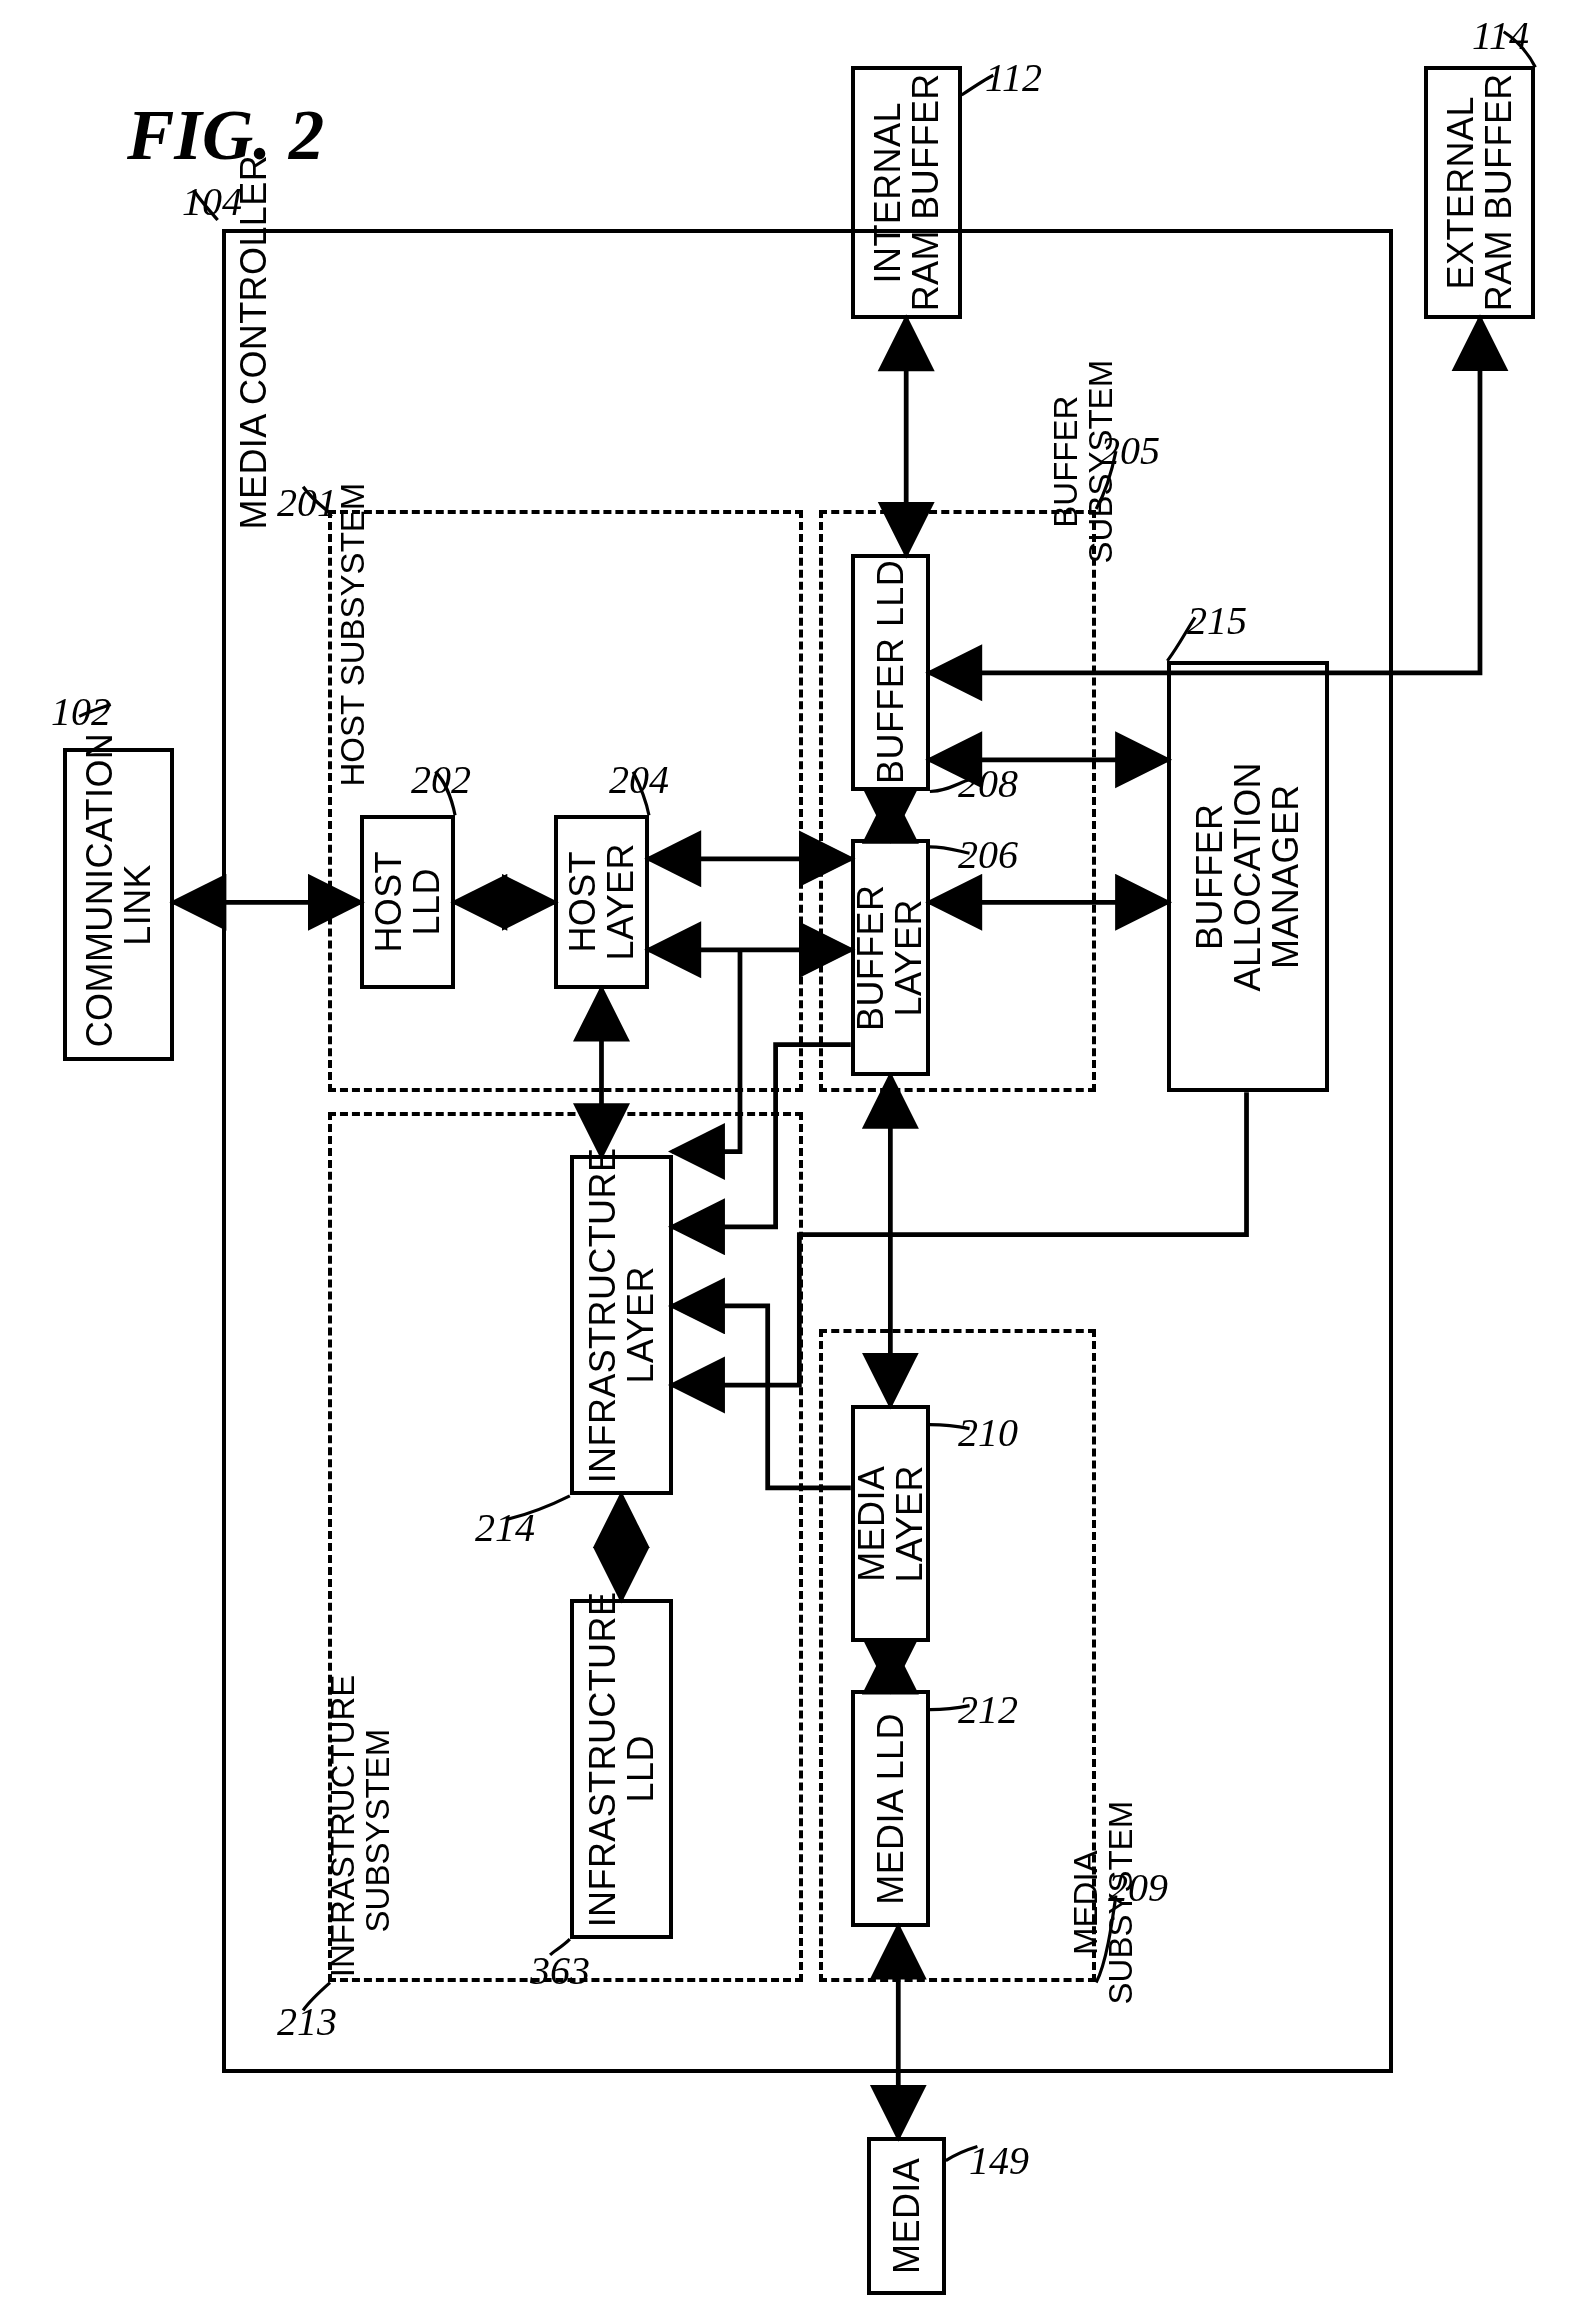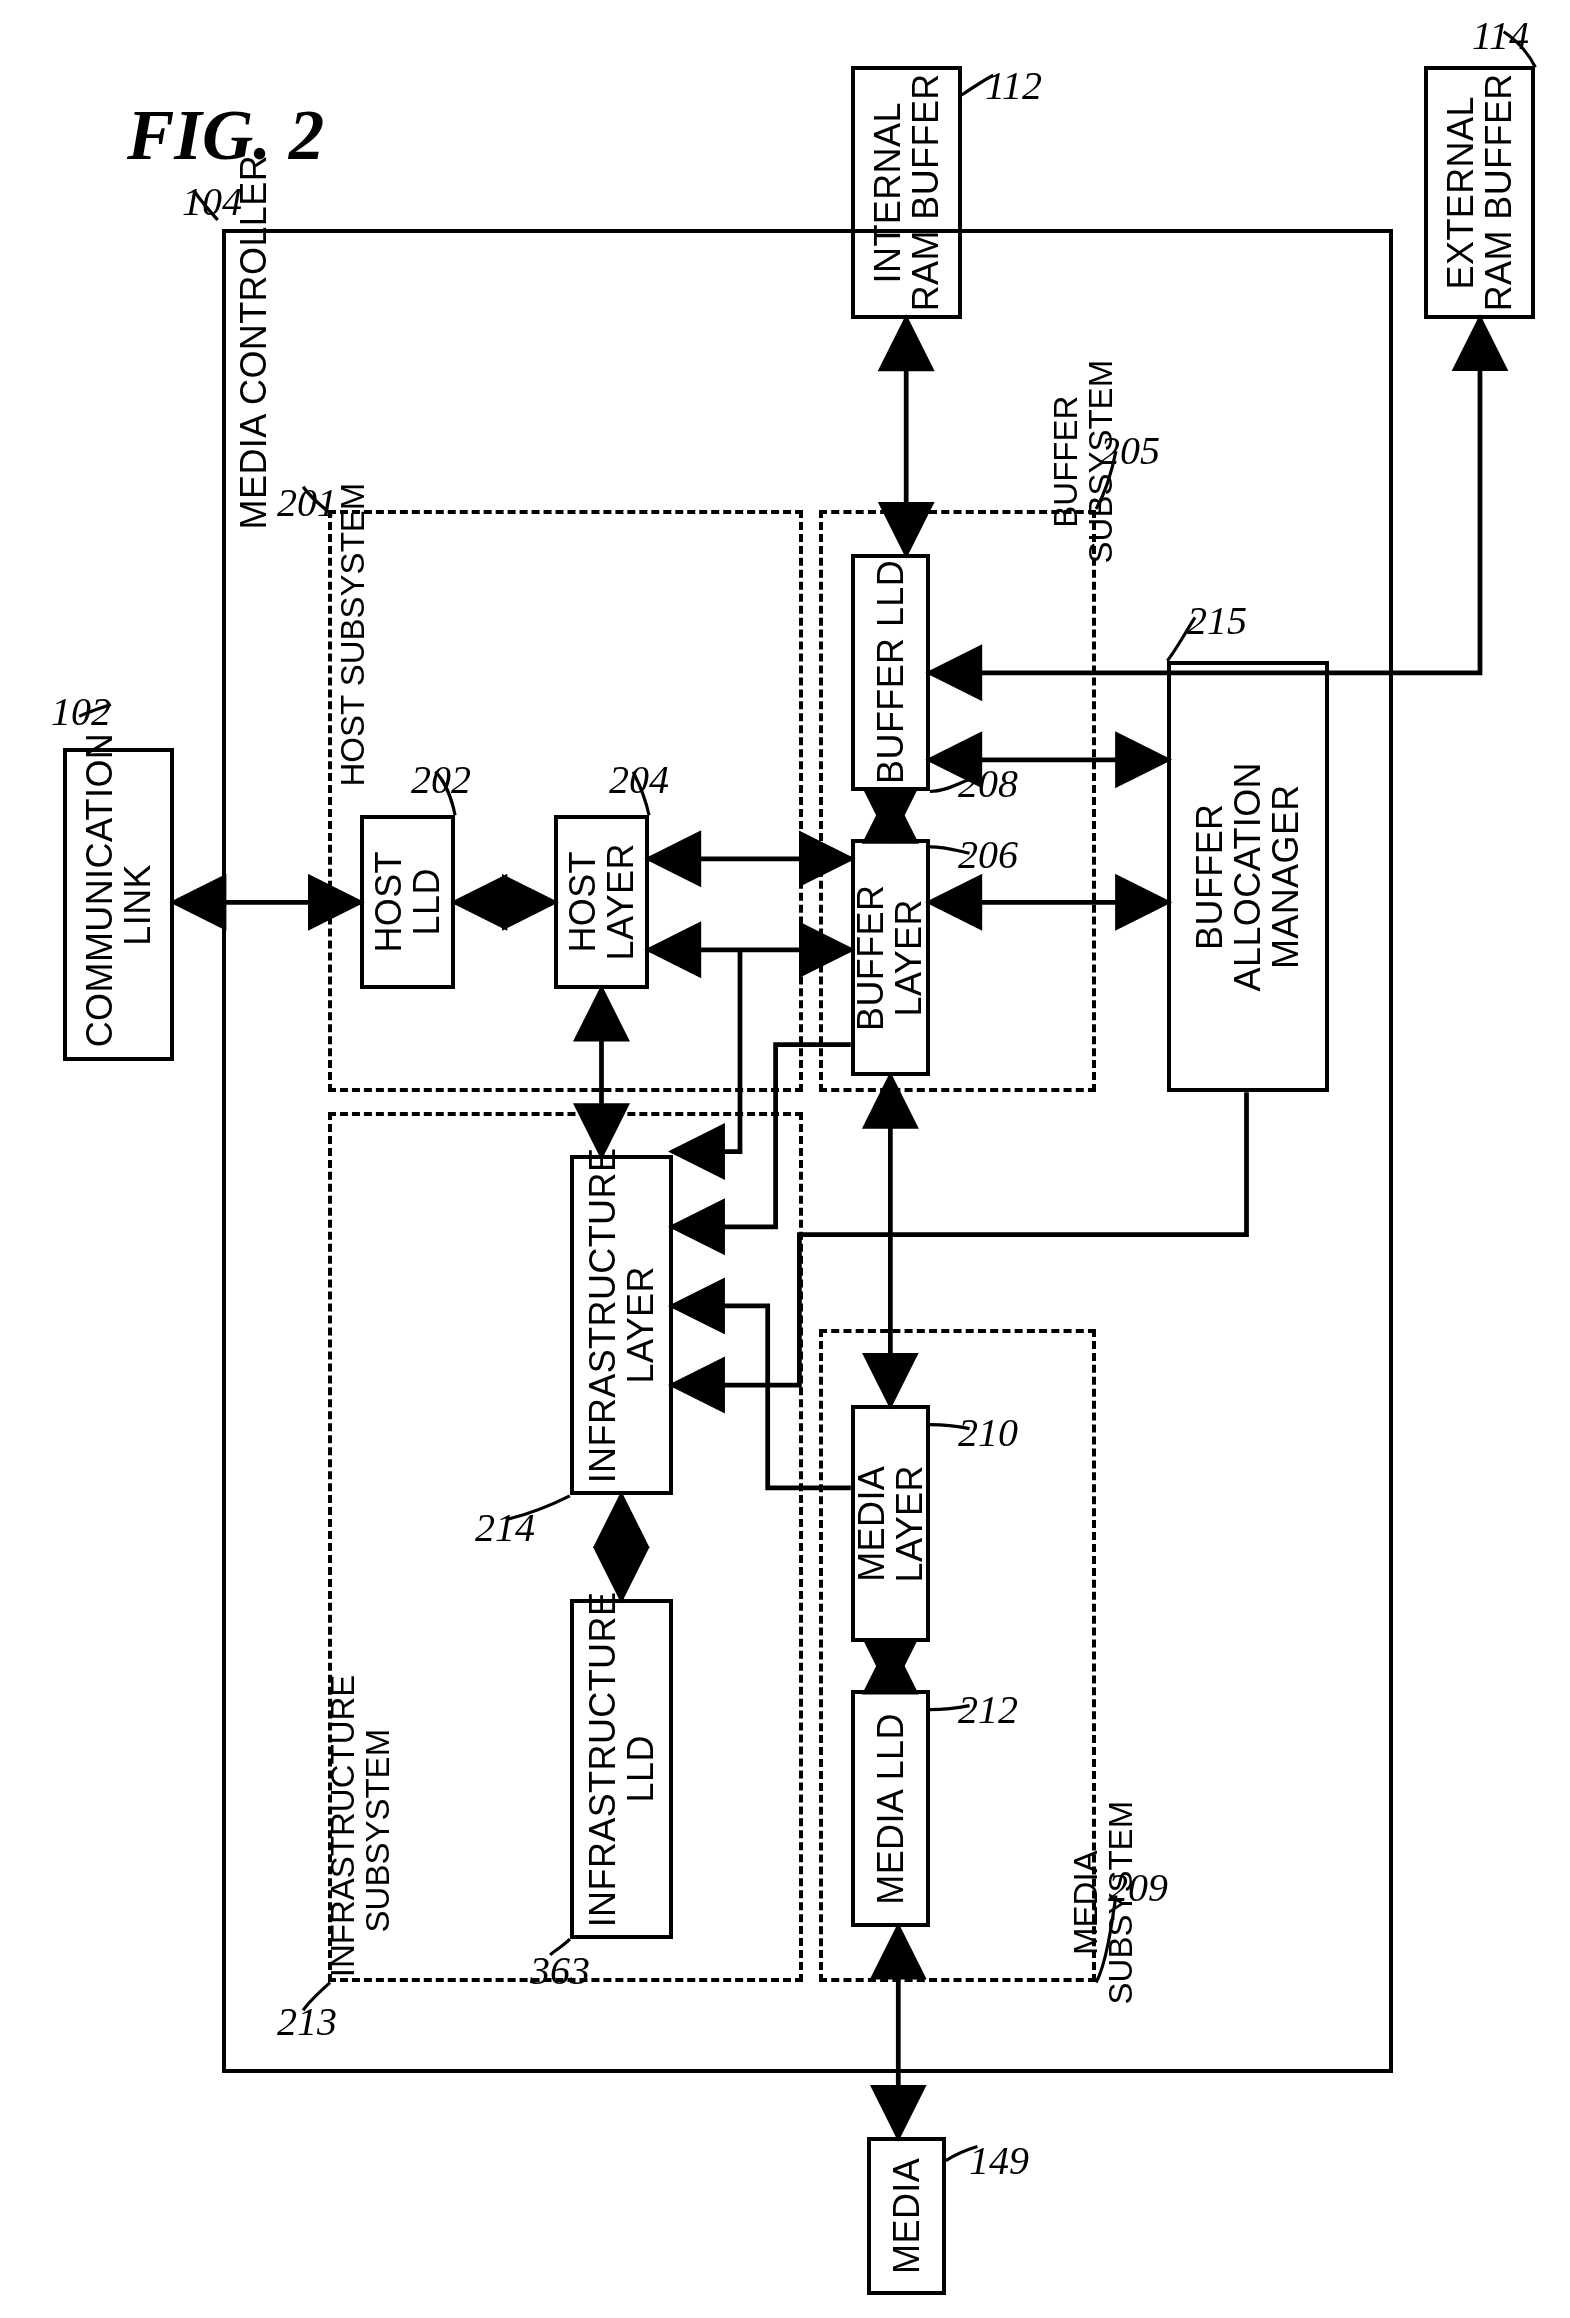--- a/index.html
+++ b/index.html
@@ -95,21 +95,21 @@
 <div class="box" style="left:63px; top:748px; width:111px; height:313px;">
   <div class="rot box-text" style="width:285px; white-space:pre; text-align:center; line-height:1.05;">COMMUNICATION
 LINK</div>
 </div>
 <div class="ref" style="left:51px; top:688px;">102</div>
 
 <div class="box" style="left:851px; top:66px; width:111px; height:253px;">
   <div class="rot box-text" style="width:237px; white-space:pre; text-align:center; line-height:1.05;">INTERNAL
 RAM BUFFER</div>
 </div>
-<div class="ref" style="left:985px; top:62px;">112</div>
+<div class="ref" style="left:985px; top:54px;">112</div>
 
 <div class="box" style="left:1424px; top:66px; width:111px; height:253px;">
   <div class="rot box-text" style="width:237px; white-space:pre; text-align:center; line-height:1.05;">EXTERNAL
 RAM BUFFER</div>
 </div>
 <div class="ref" style="left:1472px; top:12px;">114</div>
 
 <div class="box" style="left:867px; top:2137px; width:79px; height:158px;">
   <div class="rot box-text" style="width:142px;">MEDIA</div>
 </div>

